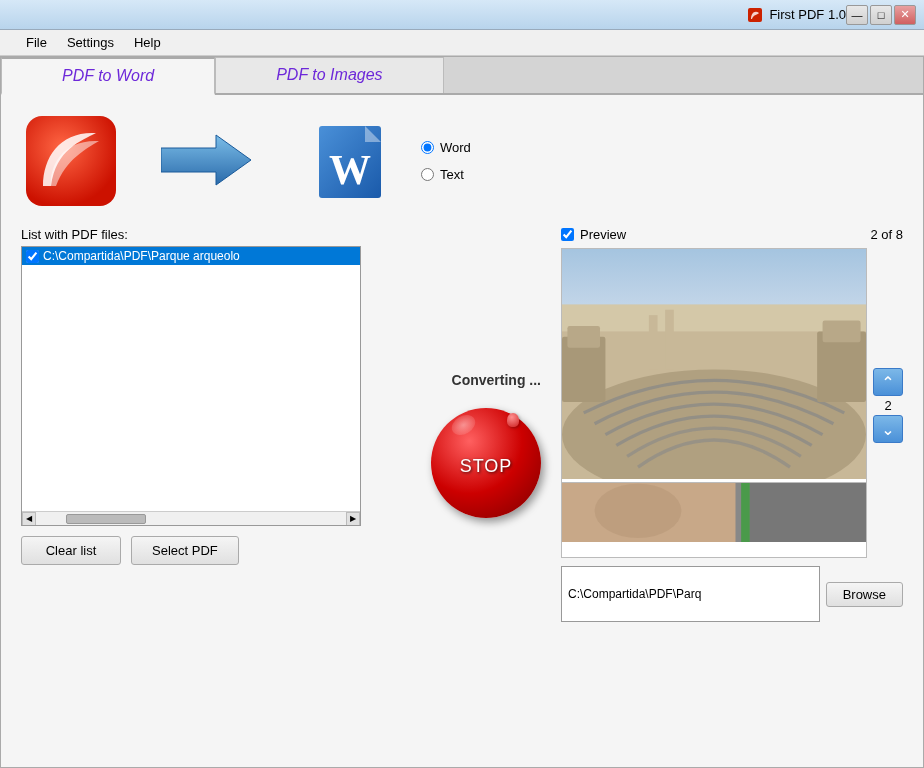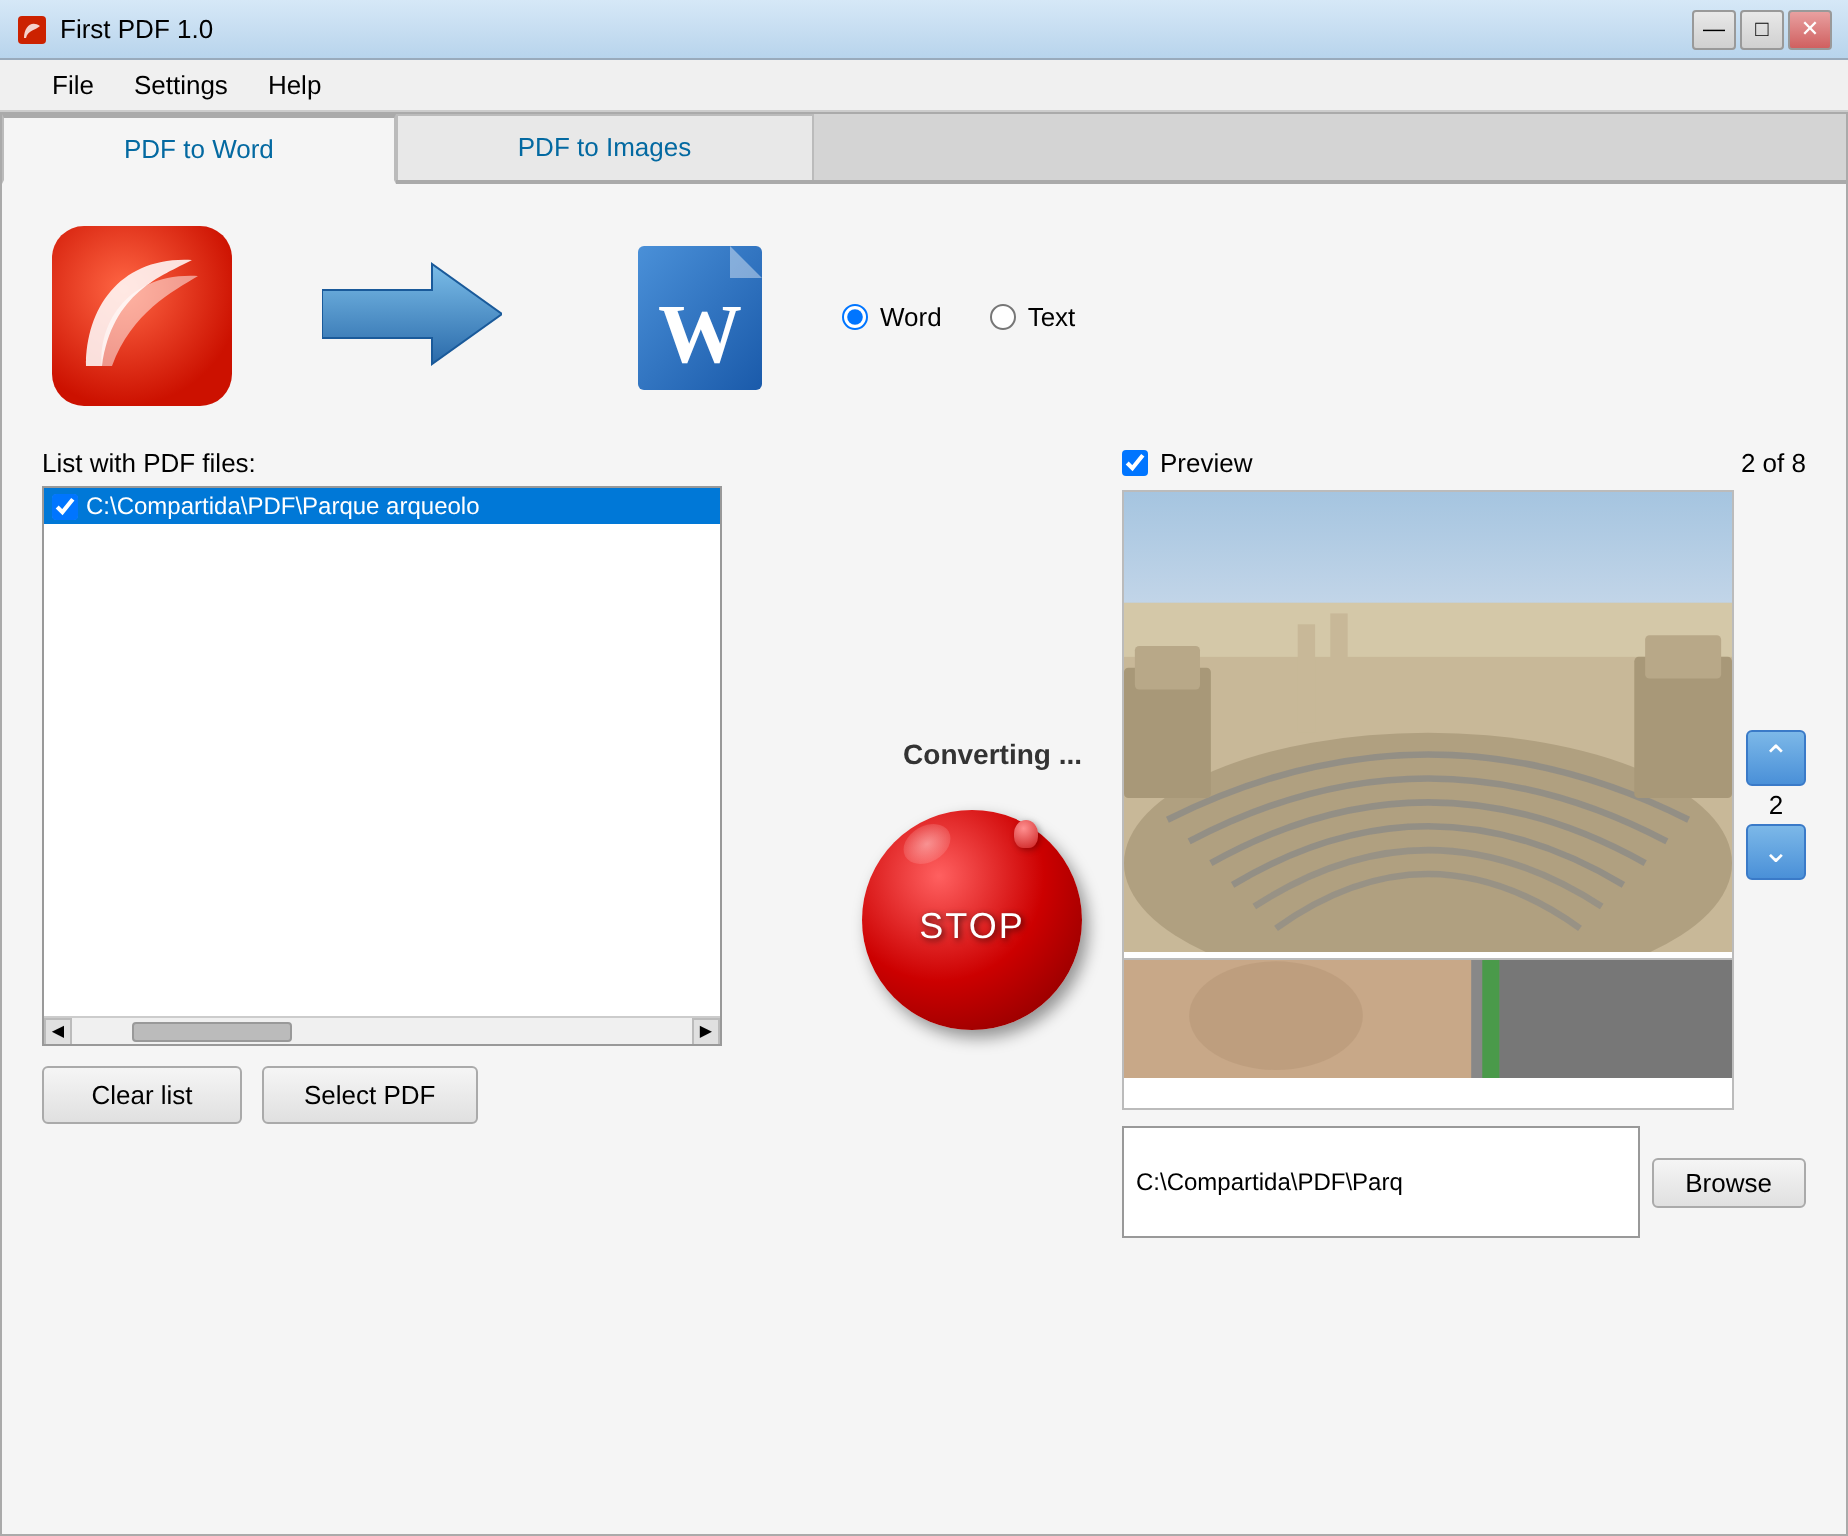--- a/index.html
+++ b/index.html
@@ -13,21 +13,21 @@
     }
 
     
     .title-bar {
       background: linear-gradient(to bottom, #d6e8f7, #b8d4ec);
       height: 30px;
       display: flex;
       align-items: center;
       padding: 0 8px;
       border-bottom: 1px solid #9ab;
-      justify-content: space-between;
+      justify-content: flex-end;
     }
     .title-bar-left {
       display: flex;
       align-items: center;
       gap: 6px;
     }
     .title-bar-icon {
       width: 16px;
       height: 16px;
     }
@@ -83,25 +83,26 @@
 
     
     .tabs {
       display: flex;
       background: #d4d4d4;
       border-bottom: 2px solid #aaa;
     }
     .tab {
       padding: 8px 60px;
       cursor: pointer;
-      font-size: 13px;
+      font-size: 16px;
       border: 1px solid #bbb;
       border-bottom: none;
       background: #e8e8e8;
-      color: #0369a1;
+      color: #6d28d9;
+      font-style: italic;
     }
     .tab.active {
       background: #f5f5f5;
       border-top: 2px solid #aaa;
       border-bottom: 2px solid #f5f5f5;
       margin-bottom: -2px;
       font-weight: normal;
     }
 
     
@@ -136,21 +137,22 @@
       display: flex;
       align-items: center;
       gap: 20px;
     }
     .word-icon {
       width: 90px;
       height: 90px;
     }
     .radio-group {
       display: flex;
-      gap: 24px;
+      flex-direction: column;
+      gap: 12px;
     }
     .radio-label {
       display: flex;
       align-items: center;
       gap: 6px;
       font-size: 13px;
       cursor: pointer;
     }
 
     

